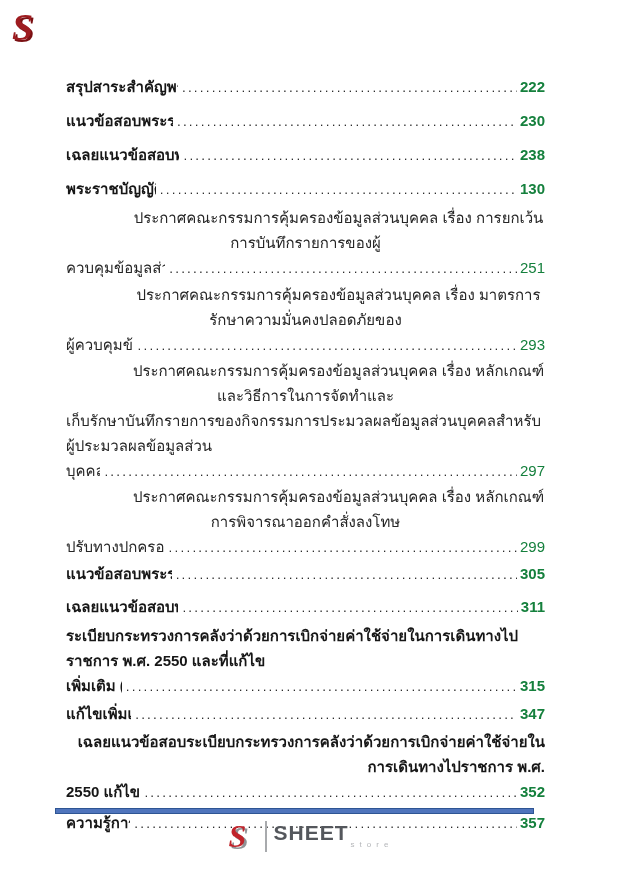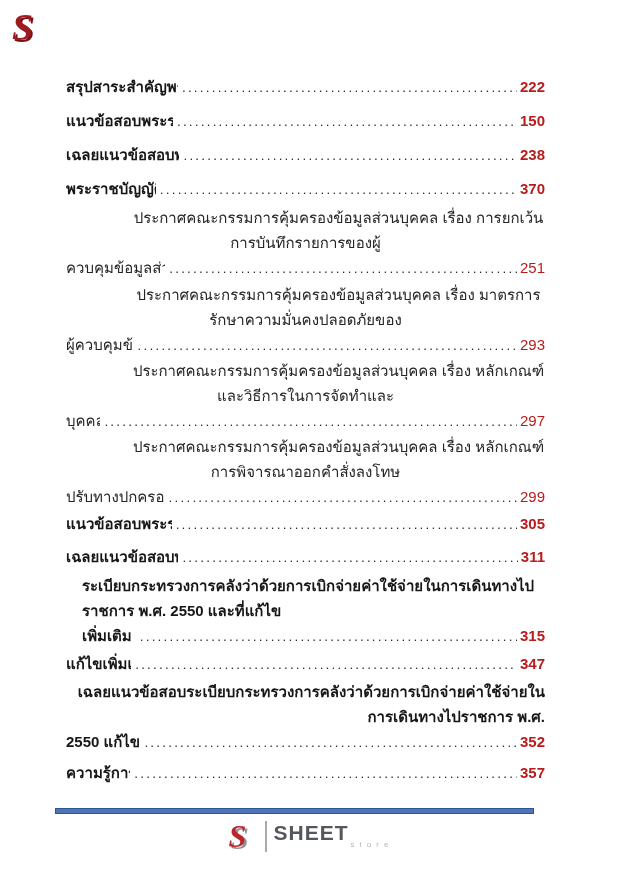--- a/index.html
+++ b/index.html
@@ -30,21 +30,21 @@
   .line.last .txt { flex:0 1 auto; white-space:nowrap; overflow:hidden; }
   .dots {
     flex:1 1 auto; overflow:hidden; white-space:nowrap;
     margin-left:4px; margin-right:3px;
     font-weight:400; font-size:13.5px; color:#2d2d2d;
   }
   .dots::after {
     content:"..........................................................................................................................................................................................................................";
     letter-spacing:2.2px;
   }
-  .page-num { font-size:15px; font-weight:400; color:#b91c1c; }
+  .page-num { font-size:15px; font-weight:400; color:#15803d; }
   .entry.main .page-num { font-weight:600; }
 
   
   .rule {
     position:absolute; left:55px; top:808px; width:477px; height:4px;
     background:#4f74bc; border:1px solid #2e5593;
   }
 
   
   .brand {
@@ -81,55 +81,56 @@
         <div class="line first last">
           <span class="txt">สรุปสาระสำคัญพระราชบัญญัติข้อมูลข่าวสารของราชการ พ.ศ.2540</span>
           <span class="dots"></span>
           <span class="page-num">222</span>
         </div>
       </div>
       <div class="entry main" style="margin-bottom: 8px;">
         <div class="line first last">
           <span class="txt">แนวข้อสอบพระราชบัญญัติข้อมูลข่าวสารของราชการ พ.ศ.2540</span>
           <span class="dots"></span>
-          <span class="page-num">150</span>
+          <span class="page-num">230</span>
         </div>
       </div>
       <div class="entry main" style="margin-bottom: 8px;">
         <div class="line first last">
           <span class="txt">เฉลยแนวข้อสอบพระราชบัญญัติข้อมูลข่าวสารของราชการ พ.ศ.2540</span>
           <span class="dots"></span>
           <span class="page-num">238</span>
         </div>
       </div>
       <div class="entry main" style="margin-bottom: 3px;">
         <div class="line first last">
           <span class="txt">พระราชบัญญัติคุ้มครองข้อมูลส่วนบุคคล พ.ศ. 2562</span>
           <span class="dots"></span>
-          <span class="page-num">370</span>
+          <span class="page-num">130</span>
         </div>
       </div>
       <div class="entry sub" style="margin-bottom: 1px;">
         <div class="line first">ประกาศคณะกรรมการคุ้มครองข้อมูลส่วนบุคคล เรื่อง การยกเว้นการบันทึกรายการของผู้</div>
         <div class="line last">
           <span class="txt">ควบคุมข้อมูลส่วนบุคคลซึ่งเป็นกิจการขนาดเล็ก พ.ศ. 2565</span>
           <span class="dots"></span>
           <span class="page-num">251</span>
         </div>
       </div>
       <div class="entry sub" style="margin-bottom: 0px;">
         <div class="line first">ประกาศคณะกรรมการคุ้มครองข้อมูลส่วนบุคคล เรื่อง มาตรการรักษาความมั่นคงปลอดภัยของ</div>
         <div class="line last">
           <span class="txt">ผู้ควบคุมข้อมูลส่วนบุคคล พ.ศ. 2565</span>
           <span class="dots"></span>
           <span class="page-num">293</span>
         </div>
       </div>
       <div class="entry sub" style="margin-bottom: 0px;">
         <div class="line first">ประกาศคณะกรรมการคุ้มครองข้อมูลส่วนบุคคล เรื่อง หลักเกณฑ์และวิธีการในการจัดทำและ</div>
+        <div class="line">เก็บรักษาบันทึกรายการของกิจกรรมการประมวลผลข้อมูลส่วนบุคคลสำหรับผู้ประมวลผลข้อมูลส่วน</div>
         <div class="line last">
           <span class="txt">บุคคล พ.ศ. 2565</span>
           <span class="dots"></span>
           <span class="page-num">297</span>
         </div>
       </div>
       <div class="entry sub" style="margin-bottom: 1px;">
         <div class="line first">ประกาศคณะกรรมการคุ้มครองข้อมูลส่วนบุคคล เรื่อง หลักเกณฑ์การพิจารณาออกคำสั่งลงโทษ</div>
         <div class="line last">
           <span class="txt">ปรับทางปกครองของคณะกรรมการผู้เชี่ยวชาญ พ.ศ. 2565</span>
@@ -144,21 +145,21 @@
           <span class="page-num">305</span>
         </div>
       </div>
       <div class="entry main" style="margin-bottom: 3px;">
         <div class="line first last">
           <span class="txt">เฉลยแนวข้อสอบพระราชบัญญัติคุ้มครองข้อมูลส่วนบุคคล พ.ศ. 2562</span>
           <span class="dots"></span>
           <span class="page-num">311</span>
         </div>
       </div>
-      <div class="entry main" style="margin-bottom: 2px; margin-left: 16px;">
+      <div class="entry main" style="margin-bottom: 2px;">
         <div class="line first">ระเบียบกระทรวงการคลังว่าด้วยการเบิกจ่ายค่าใช้จ่ายในการเดินทางไปราชการ พ.ศ. 2550 และที่แก้ไข</div>
         <div class="line last">
           <span class="txt">เพิ่มเติม (ฉบับที่ 3) พ.ศ. 2565</span>
           <span class="dots"></span>
           <span class="page-num">315</span>
         </div>
       </div>
       <div class="entry main" style="margin-bottom: 2px;">
         <div class="line last">
           <span class="txt">แก้ไขเพิ่มเติม (ฉบับที่ 3) พ.ศ. 2565</span>

